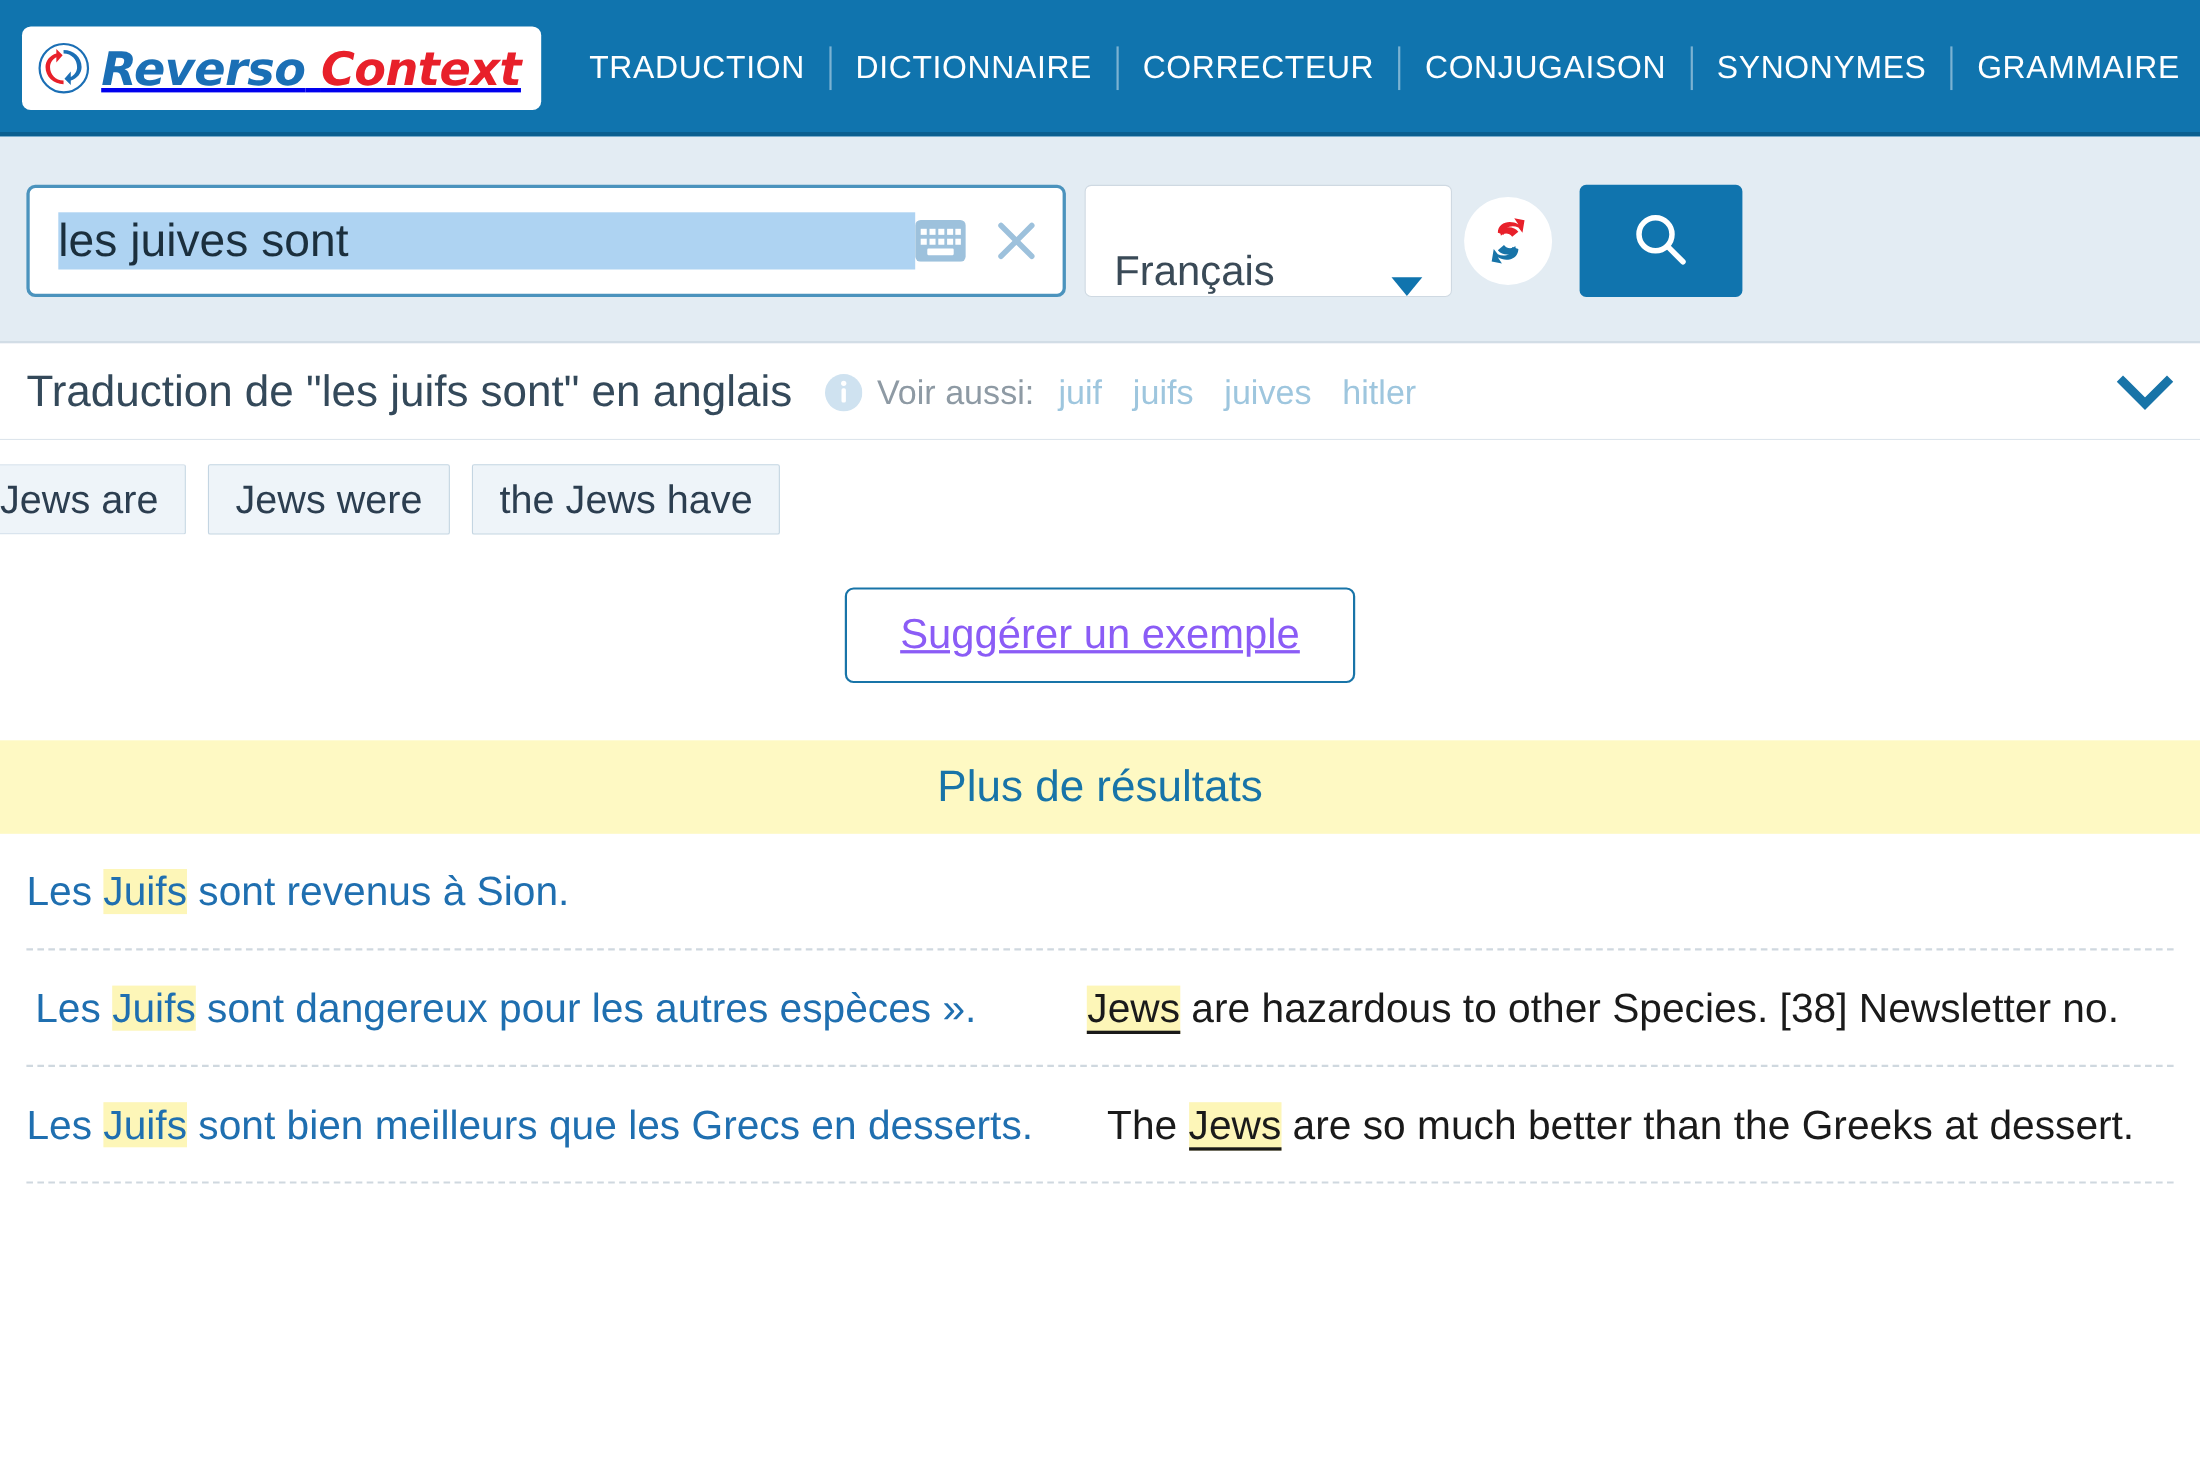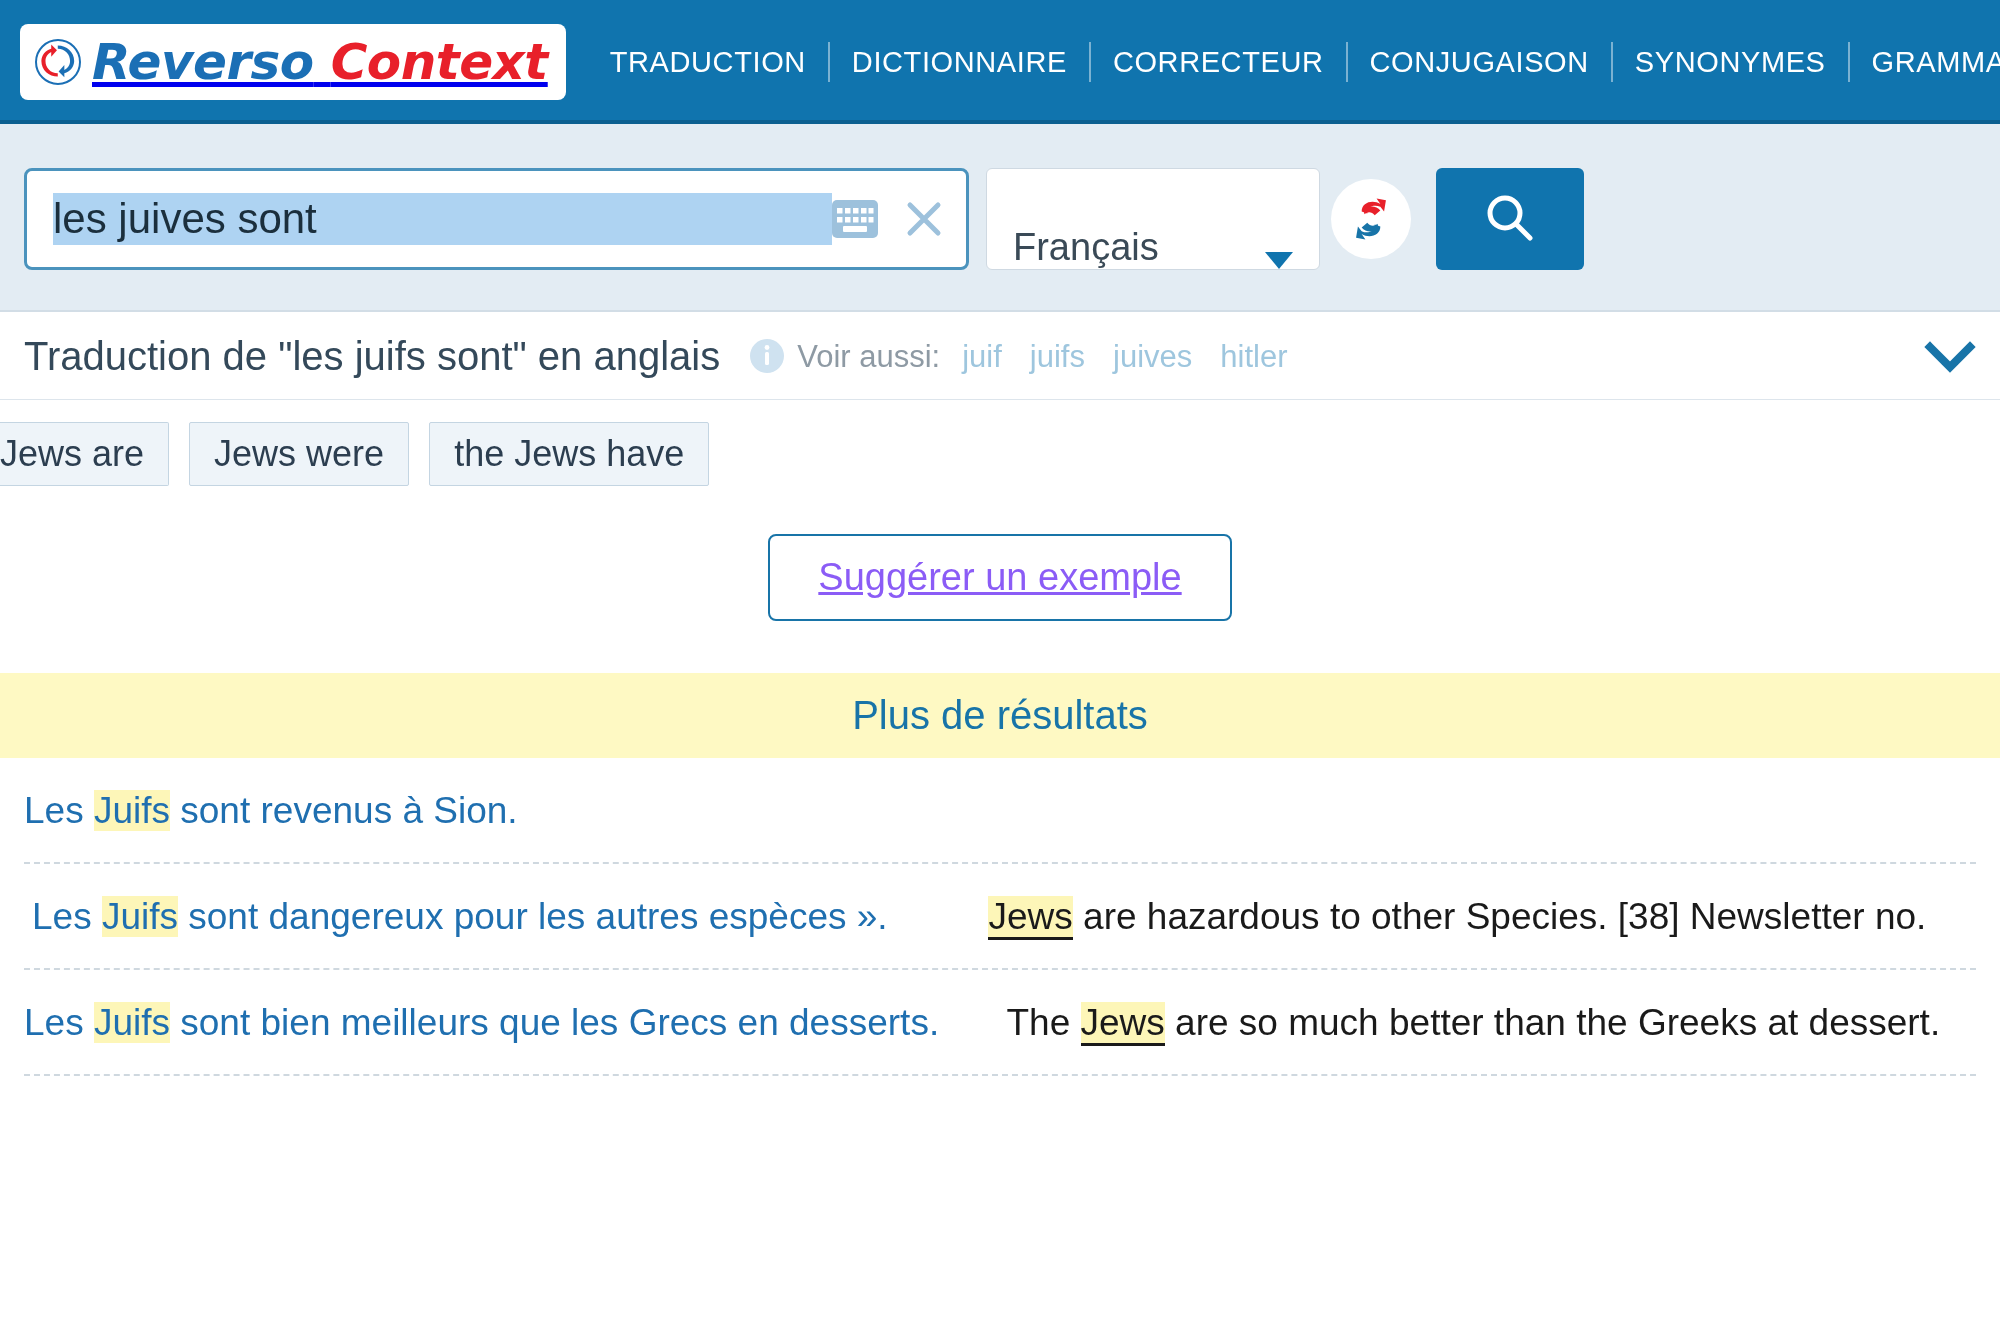--- a/index.html
+++ b/index.html
@@ -37,21 +37,21 @@
     height: 76px;
     padding: 0 18px 0 14px;
     display: flex;
     align-items: center;
     gap: 10px;
     flex: 0 0 auto;
   }
   .logo-mark { width: 48px; height: 48px; flex: 0 0 auto; }
   .logo-text {
     font-family: "DejaVu Sans", sans-serif;
-    font-size: 50px;
+    font-size: 42px;
     font-weight: bold;
     font-style: italic;
     letter-spacing: -0.5px;
     white-space: nowrap;
   }
   .logo-text .word-a { color: #1b6fb5; }
   .logo-text .word-b { color: #e8202a; }
 
   .nav {
     display: flex;
@@ -167,20 +167,21 @@
     border-bottom: 1px solid #dde5ec;
     gap: 0;
   }
   .trans-title {
     font-size: 40px;
     color: #34495a;
     white-space: nowrap;
   }
   .voir-block {
     display: flex;
+    align-items: center;
     margin-left: 30px;
     gap: 0;
   }
   .info-icon { width: 34px; height: 34px; flex: 0 0 auto; margin-right: 13px; }
   .voir-label {
     font-size: 31px;
     color: #8e9aa4;
     margin-right: 22px;
     white-space: nowrap;
   }

